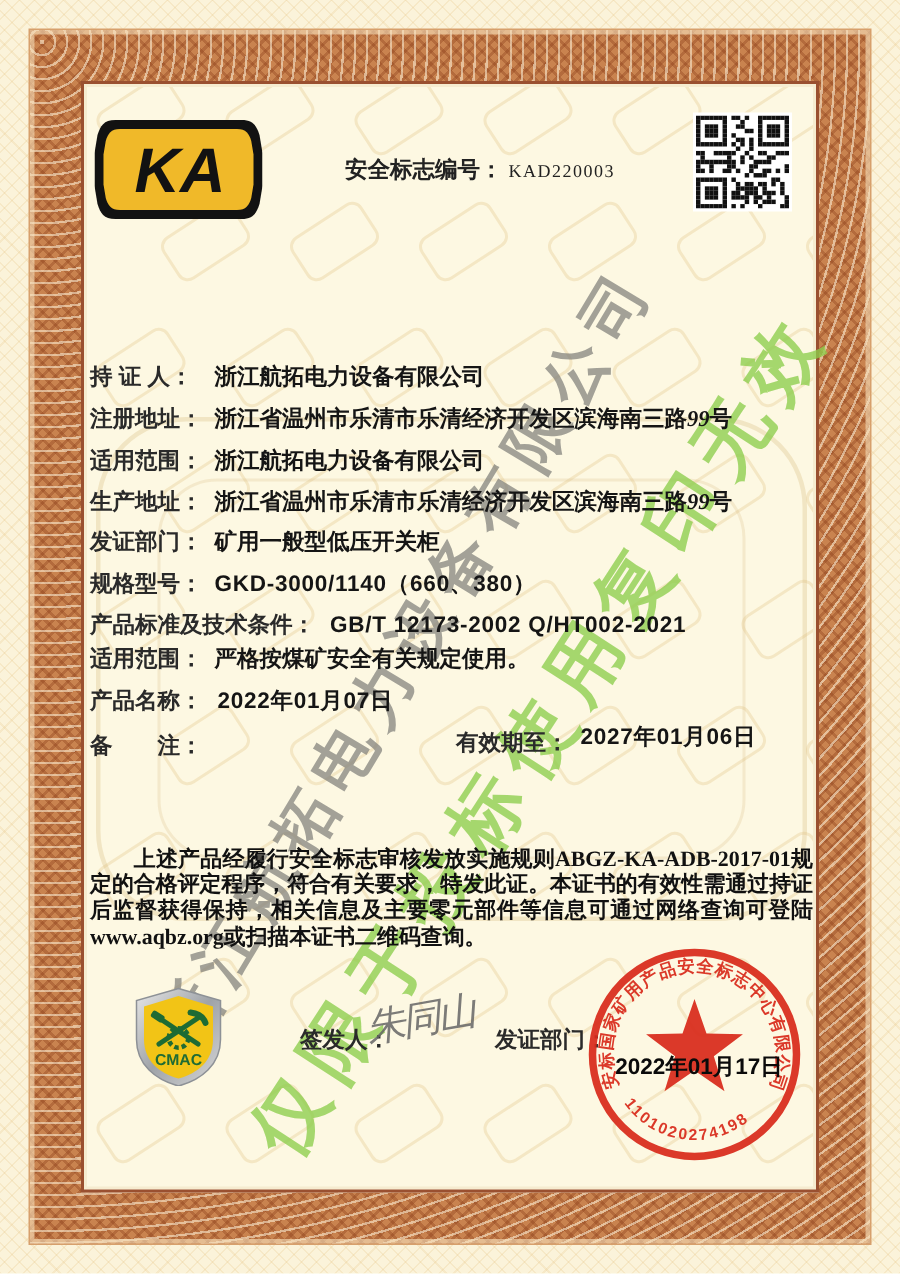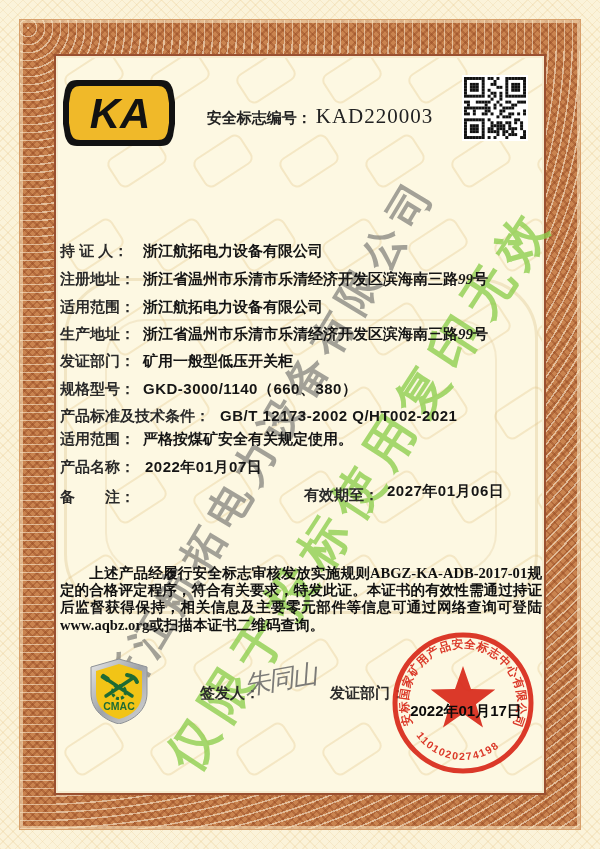--- a/index.html
+++ b/index.html
@@ -32,21 +32,21 @@
     font-family:"Liberation Serif",serif;pointer-events:none;}
   .wm-gray{left:-128px;top:352px;width:680px;font-size:42px;letter-spacing:8px;
     color:rgba(128,128,122,.72);transform:rotate(-59deg);text-align:center;}
   .wm-green{left:-68px;top:397px;width:740px;font-size:50px;letter-spacing:10px;
     color:rgba(140,205,75,.78);transform:rotate(-57deg);text-align:center;}
 
   
   .ka-logo{position:absolute;left:5px;top:22px;width:112px;height:66px;z-index:2;}
   .cert-no{position:absolute;left:112px;top:46px;width:300px;text-align:center;z-index:2;
     font-size:15px;font-weight:700;color:#222;}
-  .cert-no .num{font-family:"Liberation Serif",serif;font-weight:400;font-size:21px;
+  .cert-no .num{font-family:"Liberation Serif",serif;font-weight:400;font-size:12px;
     letter-spacing:1px;margin-left:4px;}
   .qr{position:absolute;left:404px;top:17px;width:66px;height:66px;background:#fff;
     padding:2px;box-sizing:border-box;z-index:2;}
   .qr svg{display:block;width:100%;height:100%;fill:#111;}
 
   .title{position:absolute;left:0;top:118px;width:100%;text-align:center;z-index:2;
     font-family:"Liberation Serif",serif;font-weight:700;font-size:30px;
     letter-spacing:3px;color:#0d0d0d;}
 
   

